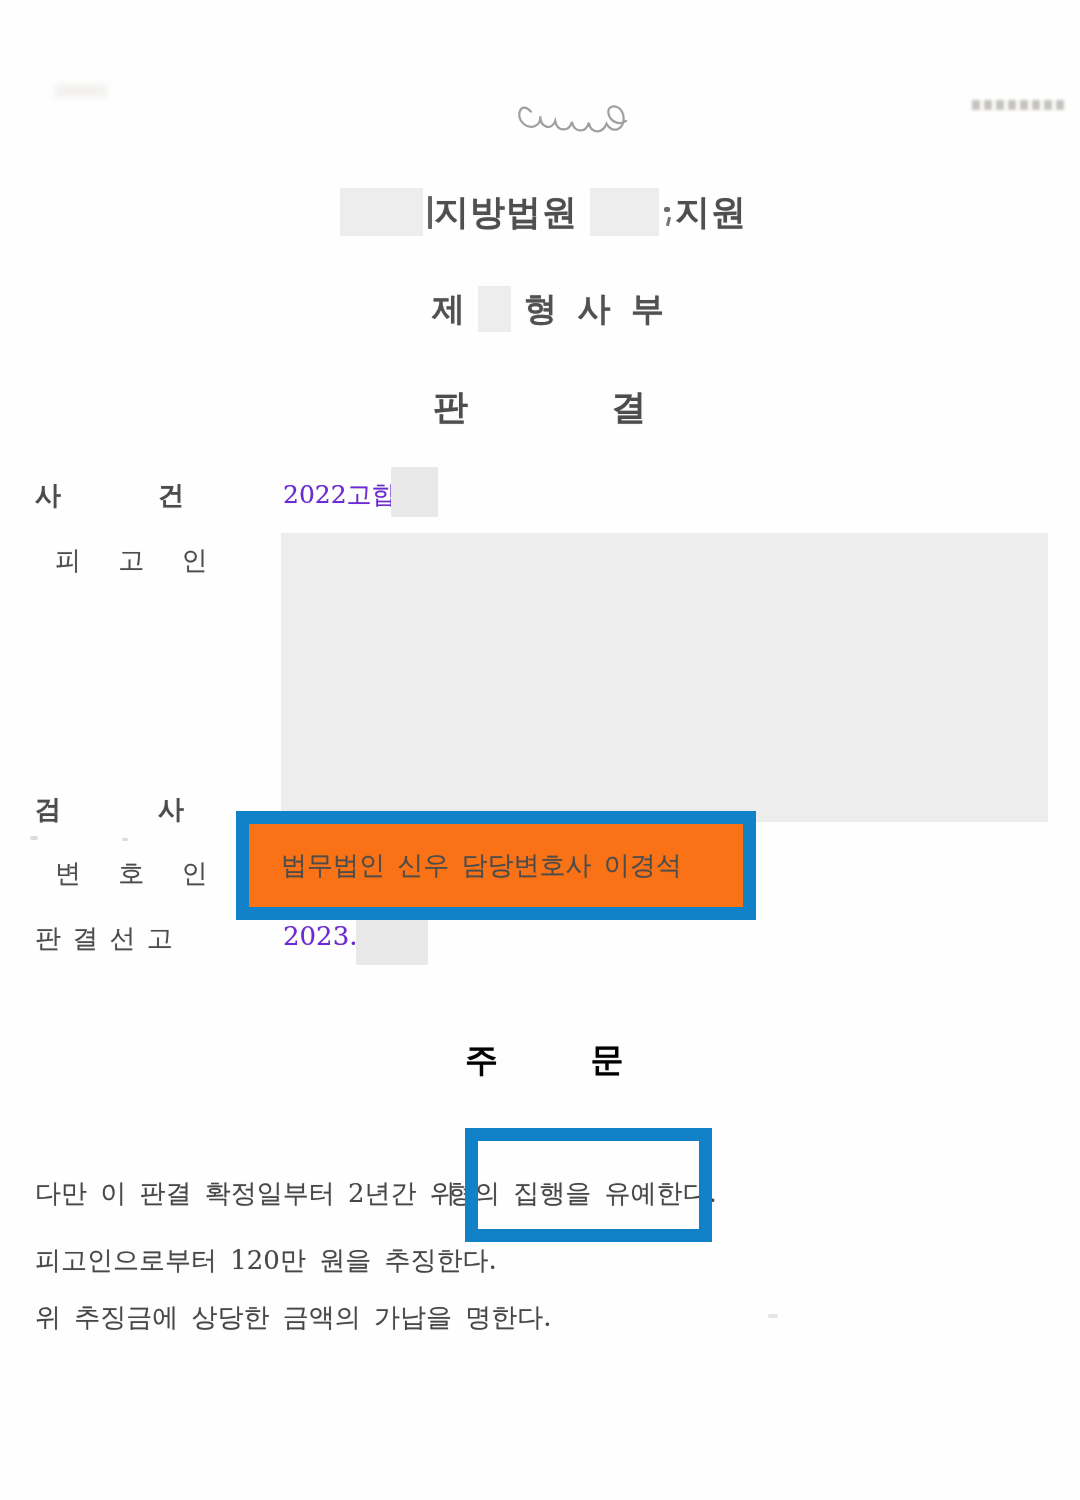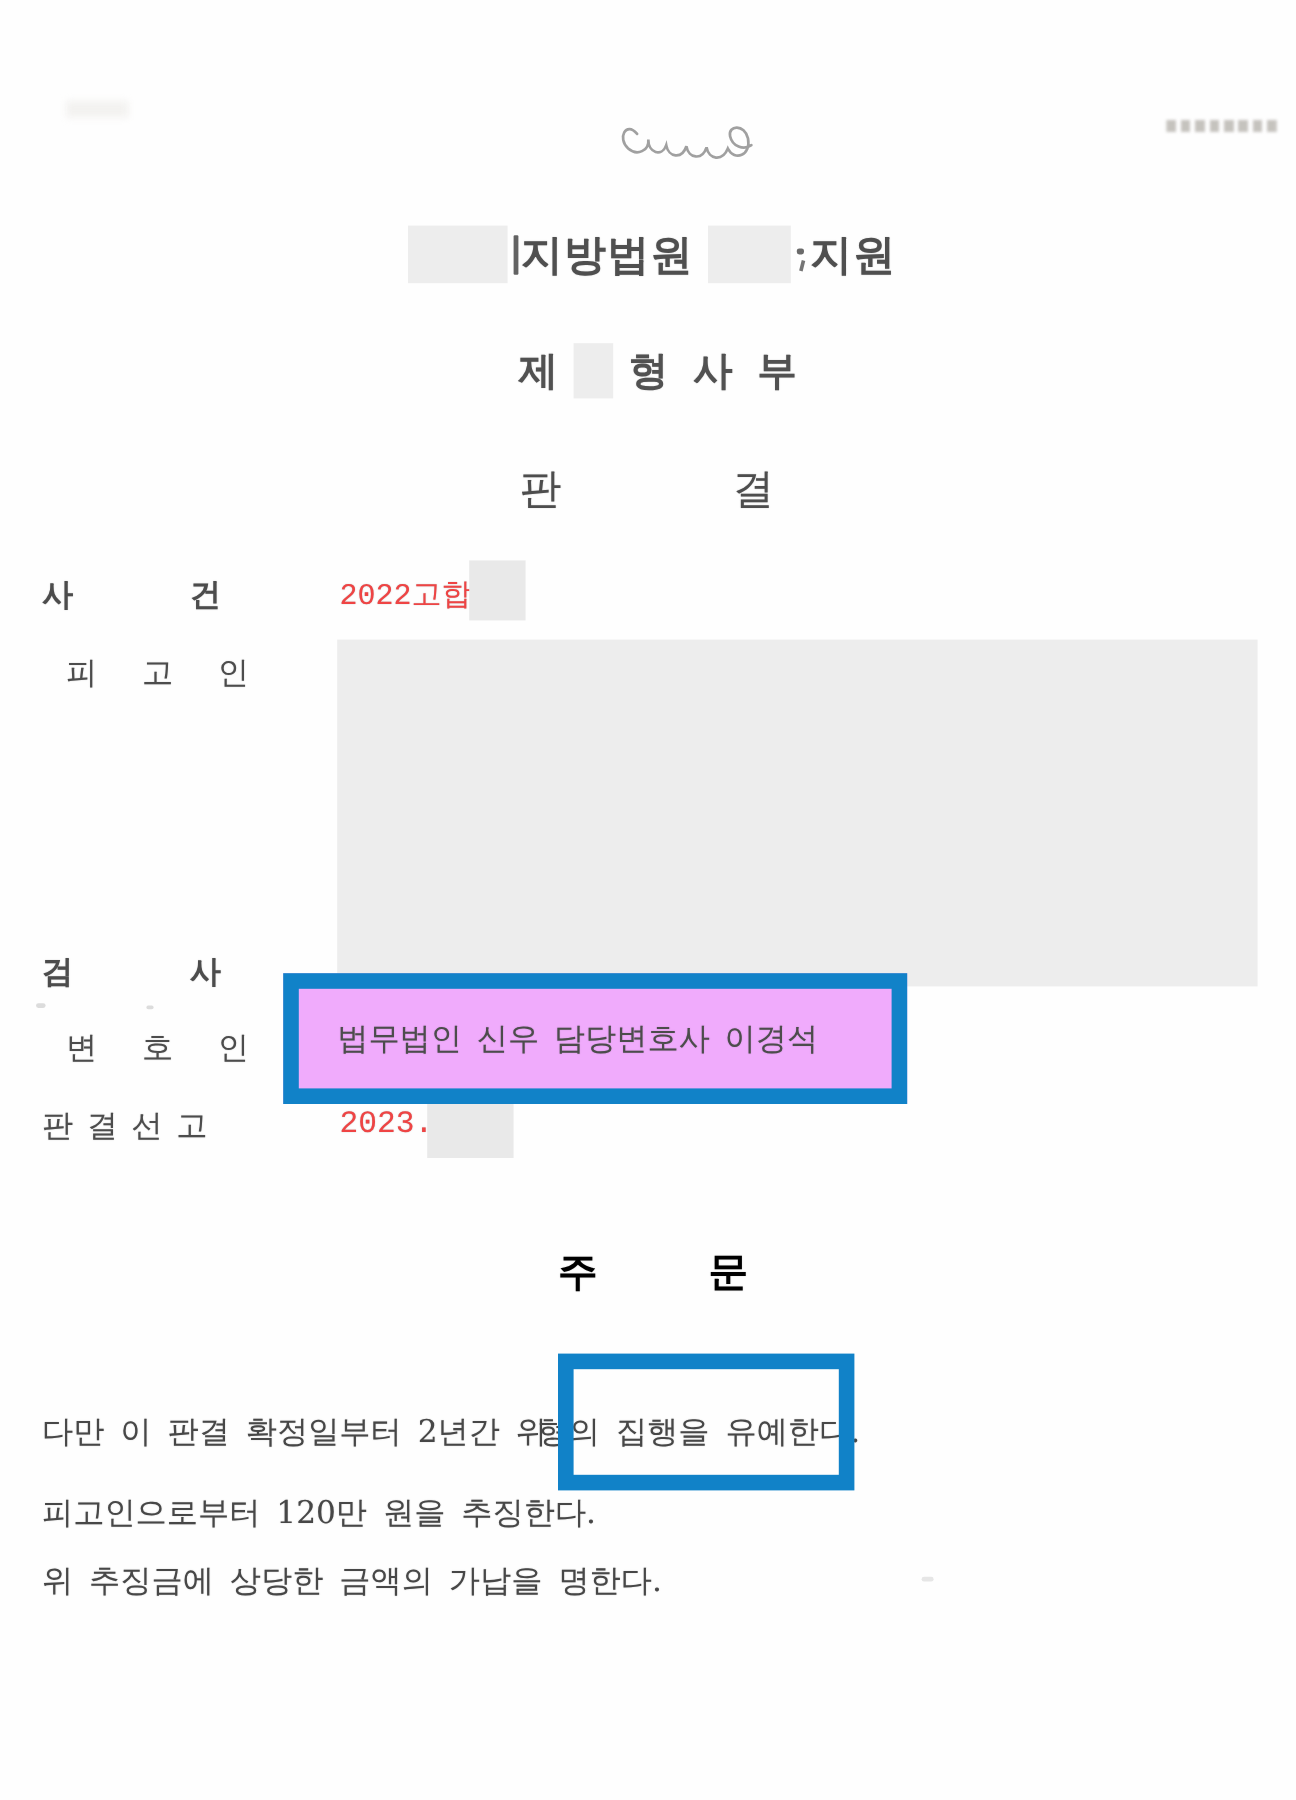--- a/index.html
+++ b/index.html
@@ -18,33 +18,33 @@
   .court-line .rb1{width:83px;height:48px;}
   .court-line .frag-bar{width:4px;height:33px;background:#636363;margin-left:5px;border-radius:1px;}
   .court-line .t1{margin-left:2px;letter-spacing:1px;}
   .court-line .rb2{width:69px;height:48px;margin-left:12px;}
   .court-line .frag-dot{position:relative;width:11px;height:34px;margin-left:3px;}
   .court-line .frag-dot::before{content:"";position:absolute;left:2px;top:12px;width:6px;height:5px;background:#6a6a6a;border-radius:2px;}
   .court-line .frag-dot::after{content:"";position:absolute;left:5px;top:22px;width:3px;height:9px;background:#757575;transform:rotate(14deg);}
   .division-line{left:432px;top:286px;display:flex;align-items:center;font-size:33px;font-weight:600;color:#515151;}
   .division-line .rb3{width:33px;height:46px;margin:0 13px;}
   .division-line .t2{word-spacing:9px;}
-  .doc-title{left:433px;top:384px;font-size:35px;font-weight:400;word-spacing:131px;color:#4d4d4d;}
+  .doc-title{left:433px;top:384px;font-size:35px;font-weight:700;word-spacing:131px;color:#4d4d4d;}
   .order-heading{left:465px;top:1038px;font-size:33px;font-weight:600;word-spacing:81px;color:#000000;}
   
   .lab{left:35px;font-size:26px;font-weight:500;color:#4c4c4c;}
   .lab2{word-spacing:88px;font-weight:bold;}
   .lab3{word-spacing:29px;margin-left:20px;}
   .lab4{word-spacing:3px;}
   
-  .val{font-size:25px;color:#ef4444;font-family:Liberation Mono, monospace;}
+  .val{font-size:25px;color:#6d28d9;}
   .body-line{font-size:26px;word-spacing:5px;color:#474747;}
   
   .hl{border:13px solid #1182c8;box-sizing:border-box;z-index:5;}
-  .hl1{left:236px;top:811px;width:520px;height:109px;background:#f0abfc;display:flex;align-items:center;padding-left:32px;}
+  .hl1{left:236px;top:811px;width:520px;height:109px;background:#f97316;display:flex;align-items:center;padding-left:32px;}
   .hl1 .counsel{font-size:26px;word-spacing:4px;color:#4c4c4c;}
   .hl2{left:465px;top:1128px;width:247px;height:114px;background:transparent;}
   
   .case-redact{left:391px;top:467px;width:47px;height:50px;background:#e9e9e9;}
   .defendant-redact{left:281px;top:533px;width:767px;height:289px;background:#ededed;}
   .year-redact{left:356px;top:919px;width:72px;height:46px;background:#e9e9e9;}
   
   .watermark{left:972px;top:100px;width:92px;height:10px;opacity:.55;filter:blur(1.4px);
     background:repeating-linear-gradient(90deg,#98938b 0 8px,rgba(0,0,0,0) 8px 12px);}
   .smudge{left:55px;top:84px;width:52px;height:14px;background:#f3f2f0;filter:blur(3px);}

